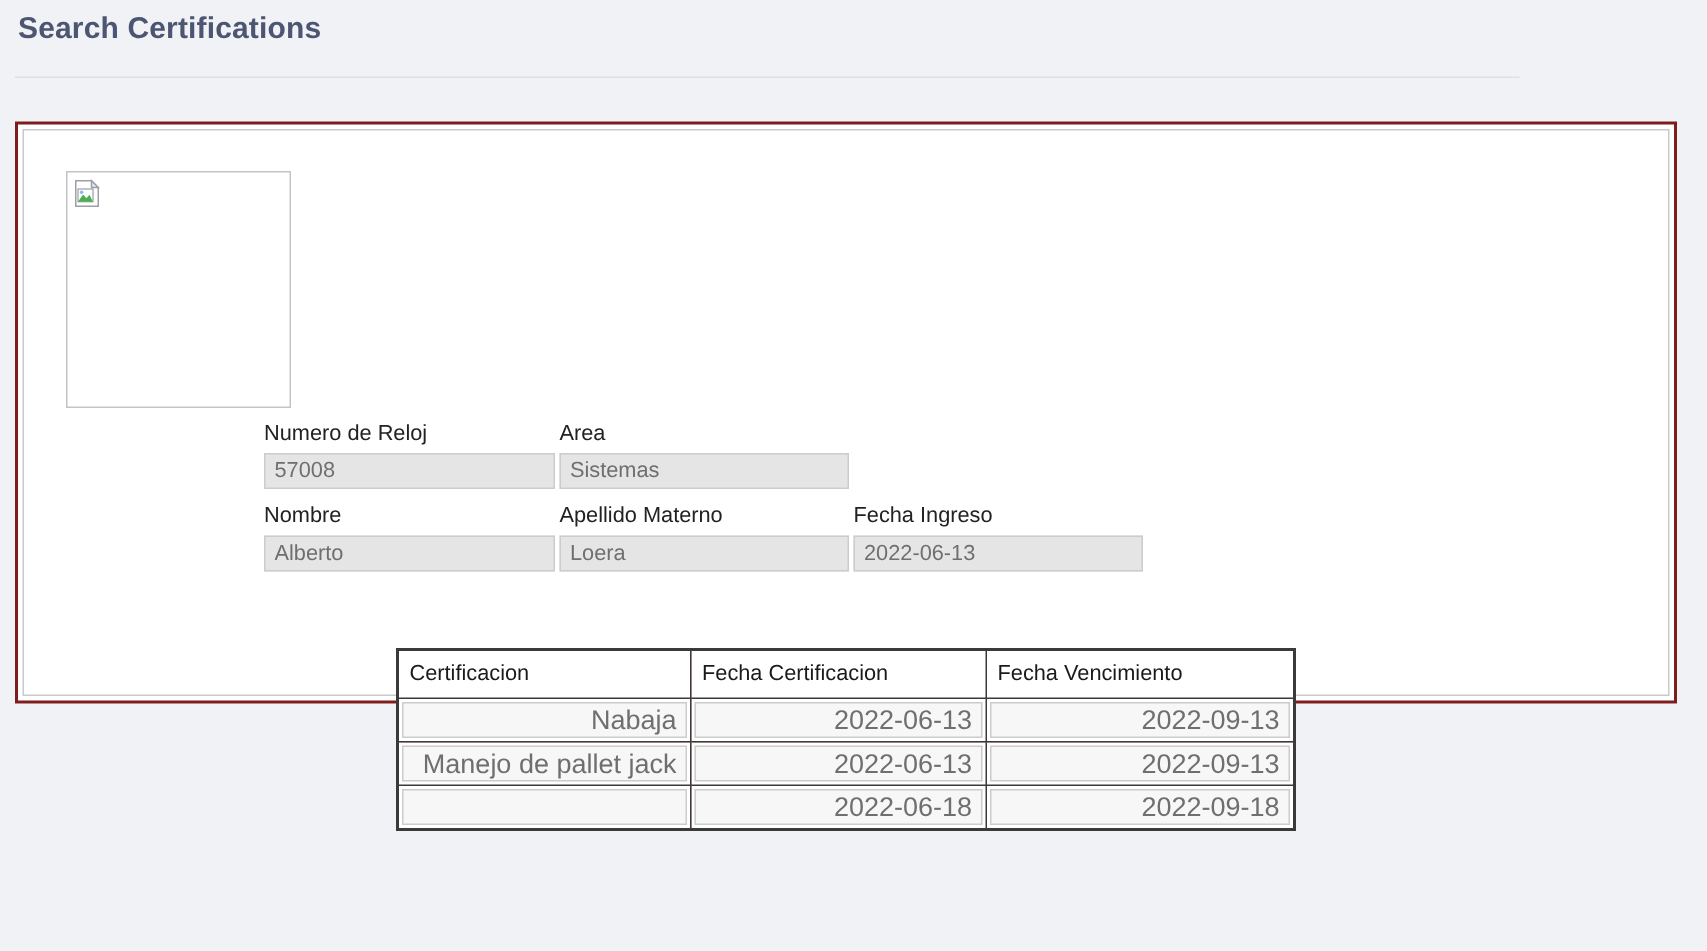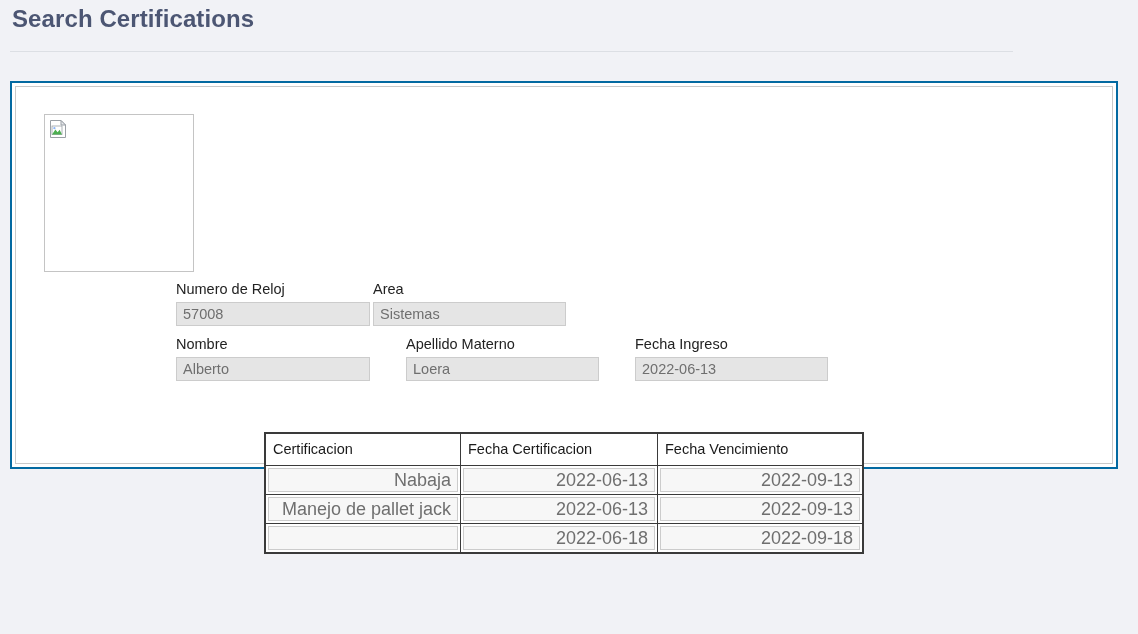--- a/index.html
+++ b/index.html
@@ -16,21 +16,21 @@
   }
 
   
   .page-header {
     padding: 0;
     position: relative;
   }
   .page-title {
     margin: 0;
     padding: 6px 0 0 12px;
-    font-size: 24px;
+    font-size: 20px;
     font-weight: bold;
     color: #4c5673;
     letter-spacing: 0.1px;
     line-height: 26px;
   }
   .header-rule {
     position: absolute;
     left: 10px;
     top: 51px;
     width: 1003px;
@@ -39,21 +39,21 @@
   }
 
   
   .panel {
     position: absolute;
     left: 10px;
     top: 81px;
     width: 1108px;
     height: 388px;
     background: #ffffff;
-    border: 2px solid #0369a1;
+    border: 2px solid #7f1d1d;
     padding: 3px;
   }
   .panel-inner {
     width: 100%;
     height: 100%;
     border: 1px solid #c9c9c9;
     background: #ffffff;
     position: relative;
   }
 
@@ -80,21 +80,21 @@
   .form-area {
     position: absolute;
     left: 160px;
     top: 192px;
     width: 900px;
   }
   .form-row {
     display: flex;
     align-items: flex-start;
   }
-  .form-row + .form-row { margin-top: 0px; gap: 33px; }
+  .form-row + .form-row { margin-top: 0px; }
 
   .field {
     display: flex;
     flex-direction: column;
   }
   .field-label {
     font-size: 14.5px;
     color: #222222;
     line-height: 20px;
     padding-bottom: 3px;

